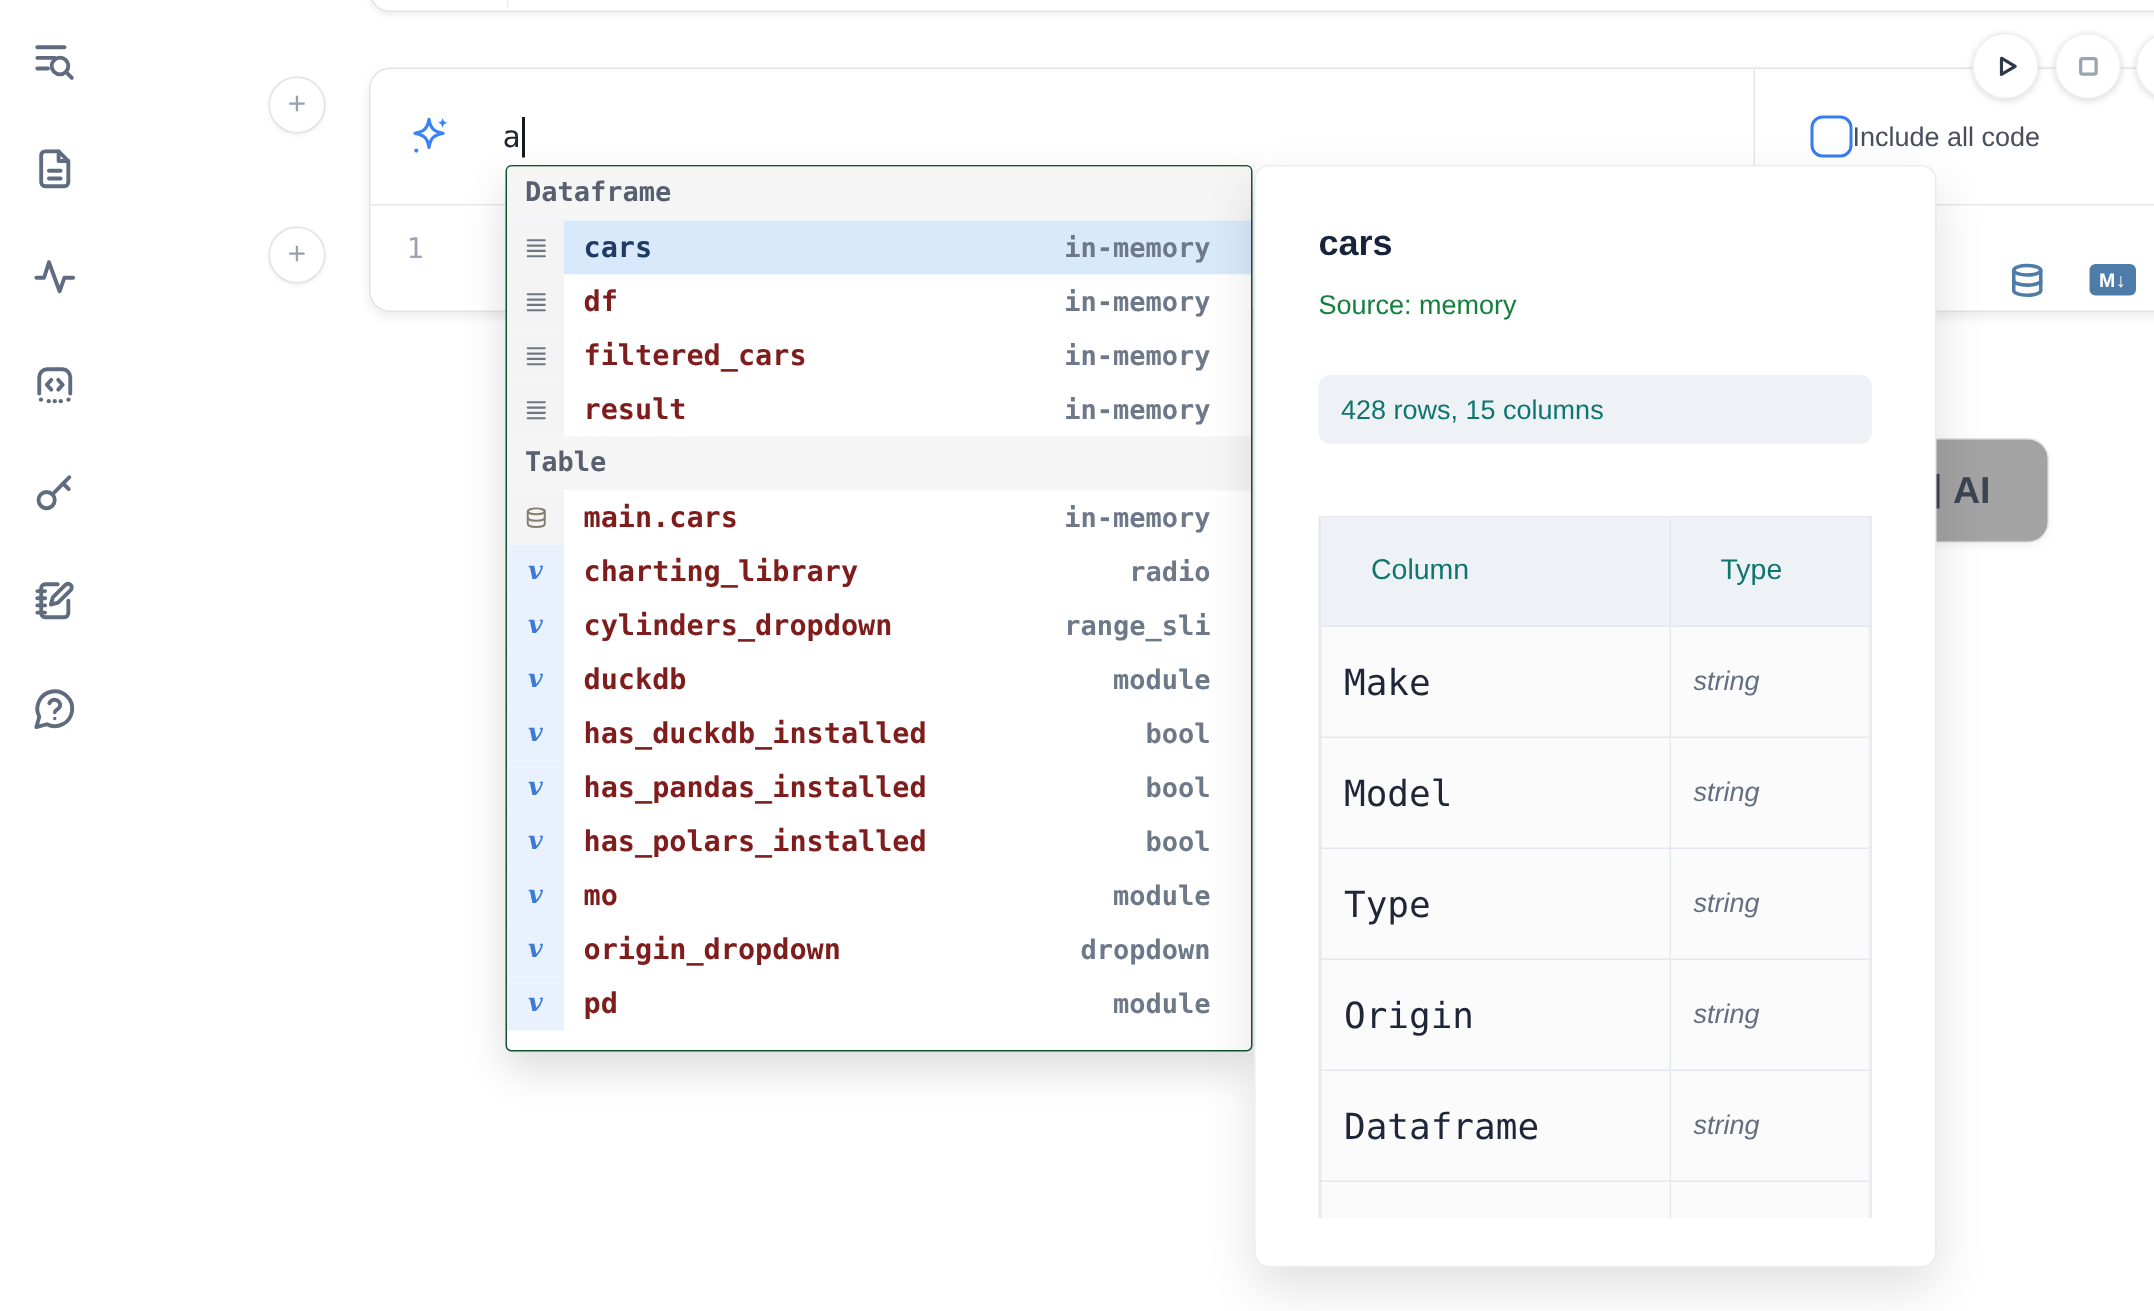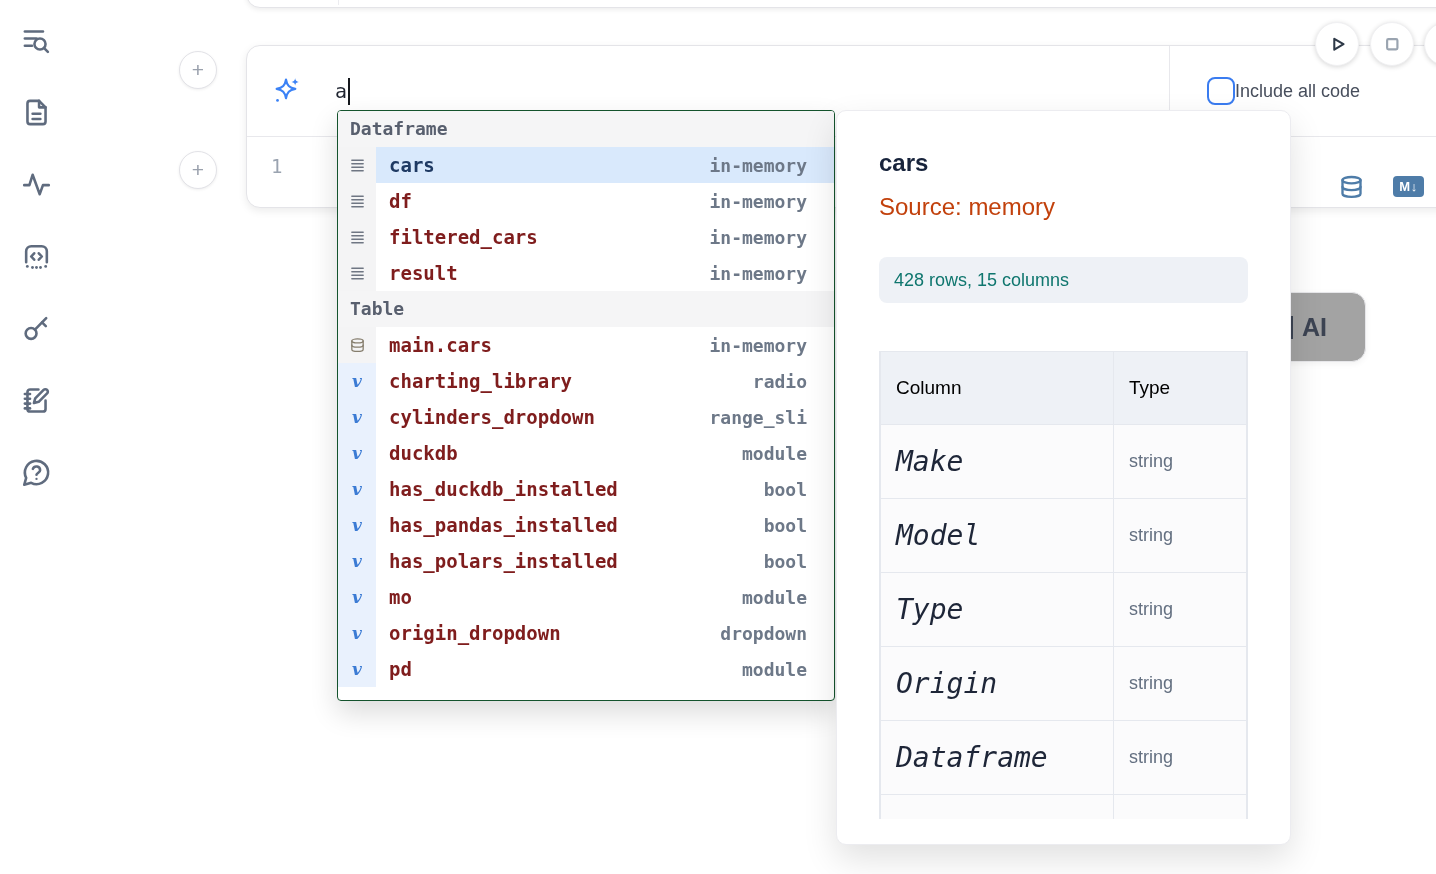--- a/index.html
+++ b/index.html
@@ -85,31 +85,31 @@
   .c-name { margin-left:13px; font-family:"DejaVu Sans Mono",monospace; font-size:19px; color:#7f1d1d; white-space:nowrap; }
   .c-row.sel .c-name { color:#1f3a63; }
   .c-type { margin-left:auto; padding-right:27px; font-family:"DejaVu Sans Mono",monospace;
     font-size:18px; color:#6d7888; white-space:nowrap; overflow:hidden; }
 
   
   .preview { position:absolute; left:836px; top:110px; width:455px; height:735px;
     background:#fff; border:1px solid #ececf0; border-radius:10px;
     box-shadow:0 14px 34px rgba(0,0,0,.12); z-index:11; padding:0 42px; overflow:hidden; }
   .pv-title { margin-top:38px; font-size:24px; font-weight:bold; color:#17233b; }
-  .pv-source { margin-top:16px; font-size:24px; color:#c2410c; }
+  .pv-source { margin-top:16px; font-size:18px; color:#15803d; }
   .pv-badge { margin-top:36px; height:46px; line-height:46px; background:#eef1f6;
     border-radius:8px; padding-left:15px; font-size:18px; color:#0f766e; }
   .pv-tablewrap { margin-top:48px; height:468px; overflow:hidden;
     border-left:1px solid #e5e8ee; border-right:1px solid #e5e8ee; }
   table.schema { width:100%; border-collapse:collapse; }
-  table.schema th { height:73px; background:#eef1f6; text-align:left; padding-left:15px;
-    font-size:19px; font-weight:normal; color:#000000; border:1px solid #e5e8ee; }
+  table.schema th { height:73px; background:#eef1f6; text-align:left; padding-left:33px;
+    font-size:19px; font-weight:normal; color:#0f766e; border:1px solid #e5e8ee; }
   table.schema td { height:74px; background:#fbfbfc; padding-left:15px; border:1px solid #e5e8ee; }
-  table.schema td.colname { font-family:"DejaVu Sans Mono",monospace; font-size:28px; color:#1e2638;font-style:italic; }
-  table.schema td.coltype { font-size:18px; color:#636f80; }
+  table.schema td.colname { font-family:"DejaVu Sans Mono",monospace; font-size:24px; color:#1e2638; }
+  table.schema td.coltype { font-size:18px; color:#636f80;font-style:italic; }
   table.schema col.c1 { width:233px; }
 </style>
 </head>
 <body>
 
 <div class="sidebar" id="sidebar">
     <div class="sb-btn">
       <svg viewBox="0 0 24 24">
         <path d="M3 5h14"></path>
         <path d="M3 10.5h9"></path>

